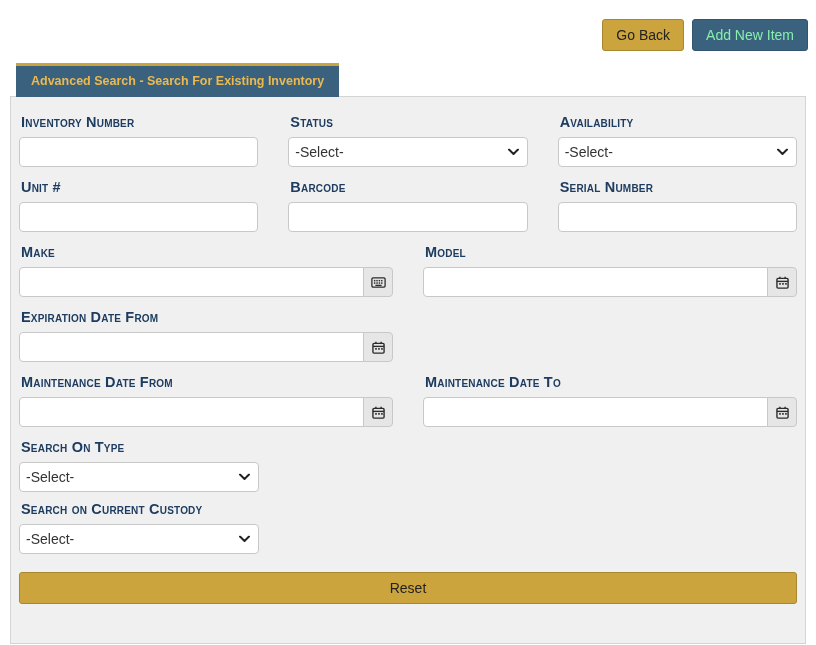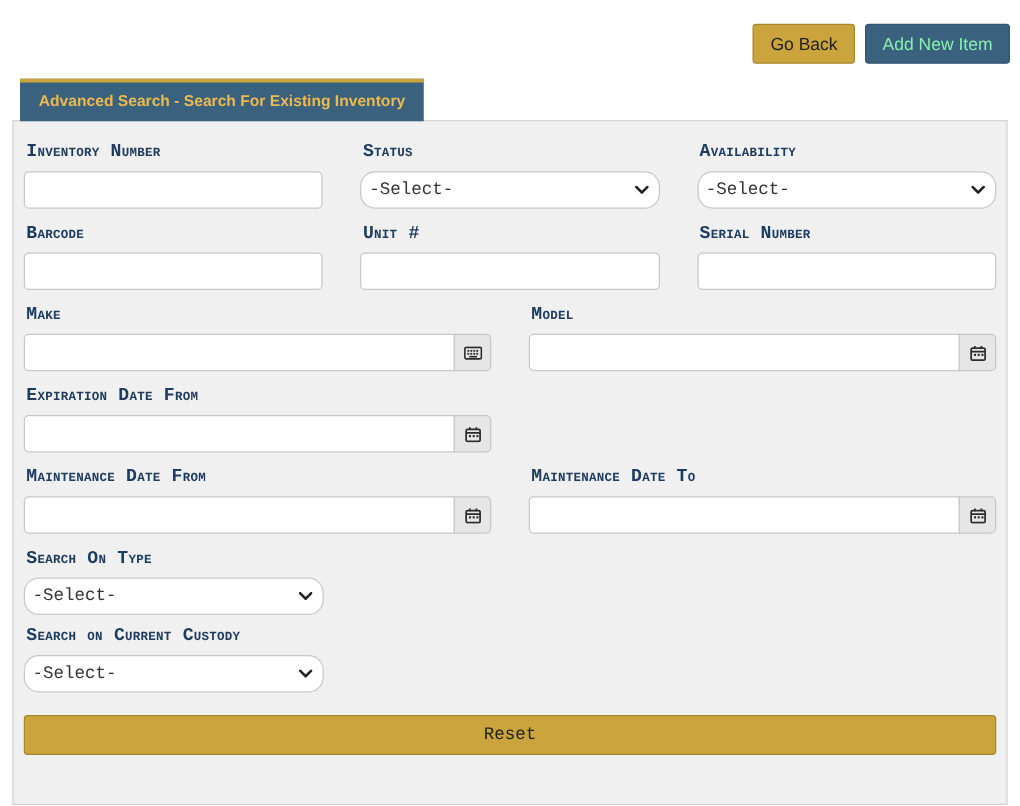--- a/index.html
+++ b/index.html
@@ -49,21 +49,20 @@
     z-index: 2;
     margin-bottom: -1px;
   }
   .panel {
     margin: 0 10px;
     border: 1px solid #d4d4d4;
     background: #f0f0f0;
     padding: 8px 8px 14px;
     box-sizing: border-box;
     height: 548px;
-    font-family: Liberation Mono, monospace;
   }
   .row3 { display: grid; grid-template-columns: 1fr 1fr 1fr; column-gap: 30px; }
   .row2 { display: grid; grid-template-columns: 1fr 1fr; column-gap: 30px; }
   .field { margin-bottom: 3px; }
   .narrow { width: 240px; }
   .flabel {
     display: block;
     font-weight: bold;
     font-variant: small-caps;
     color: #1e3c60;
@@ -99,21 +98,21 @@
     cursor: pointer;
     padding: 0;
     flex: 0 0 30px;
   }
   .selwrap { position: relative; }
   .sel {
     width: 100%;
     height: 30px;
     box-sizing: border-box;
     border: 1px solid #c8c8c8;
-    border-radius: 12px;
+    border-radius: 4px;
     padding: 0 26px 0 6px;
     font-size: 14px;
     color: #333333;
     background: #ffffff;
     appearance: none;
     -webkit-appearance: none;
     -moz-appearance: none;
     font-family: inherit;
     cursor: pointer;
   }
@@ -175,25 +174,25 @@
           <svg width="11" height="7" viewBox="0 0 11 7">
               <path d="M1 1l4.5 4.5L10 1" fill="none" stroke="#222" stroke-width="2" stroke-linecap="round" stroke-linejoin="round"></path>
             </svg>
         </span>
       </div>
     </div>
   </div>
 
   <div class="row3">
     <div class="field">
+      <label class="flabel">Unit #</label>
+      <input type="text" class="txt" value="" style="">
+    </div>
+    <div class="field">
       <label class="flabel">Barcode</label>
-      <input type="text" class="txt" value="" style="">
-    </div>
-    <div class="field">
-      <label class="flabel">Unit #</label>
       <input type="text" class="txt" value="" style="">
     </div>
     <div class="field">
       <label class="flabel">Serial Number</label>
       <input type="text" class="txt" value="" style="">
     </div>
   </div>
 
   <div class="row2">
     <div class="field">

